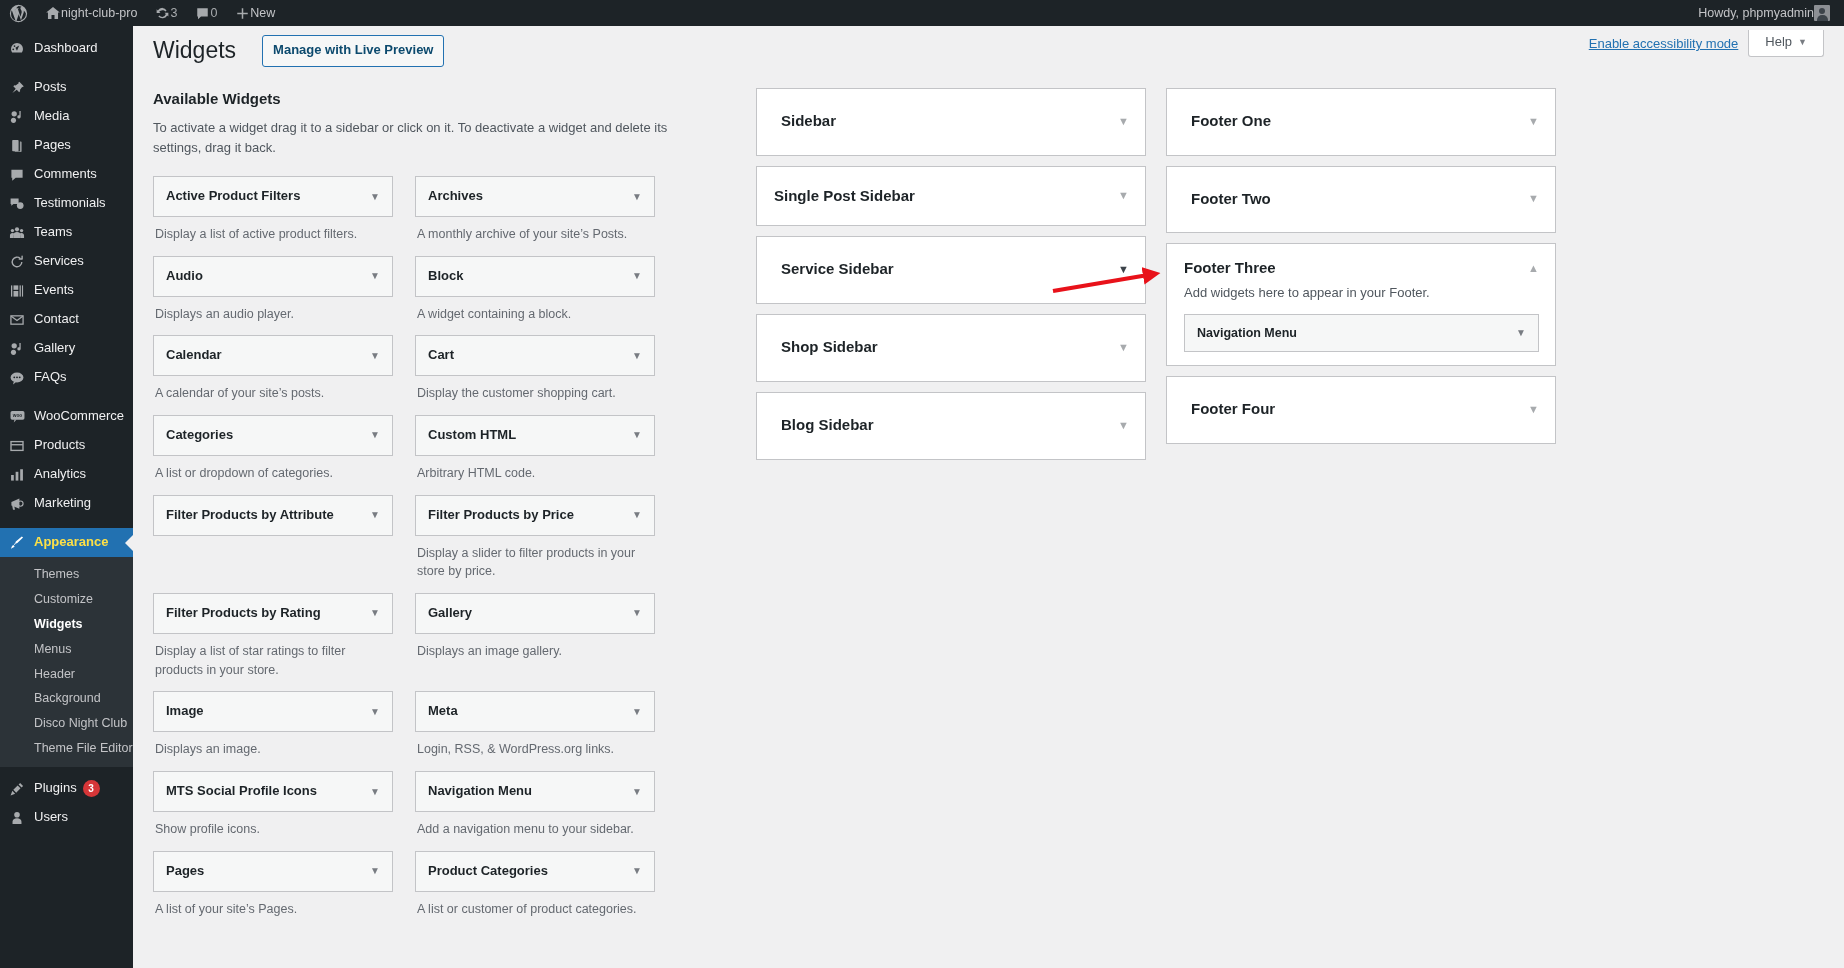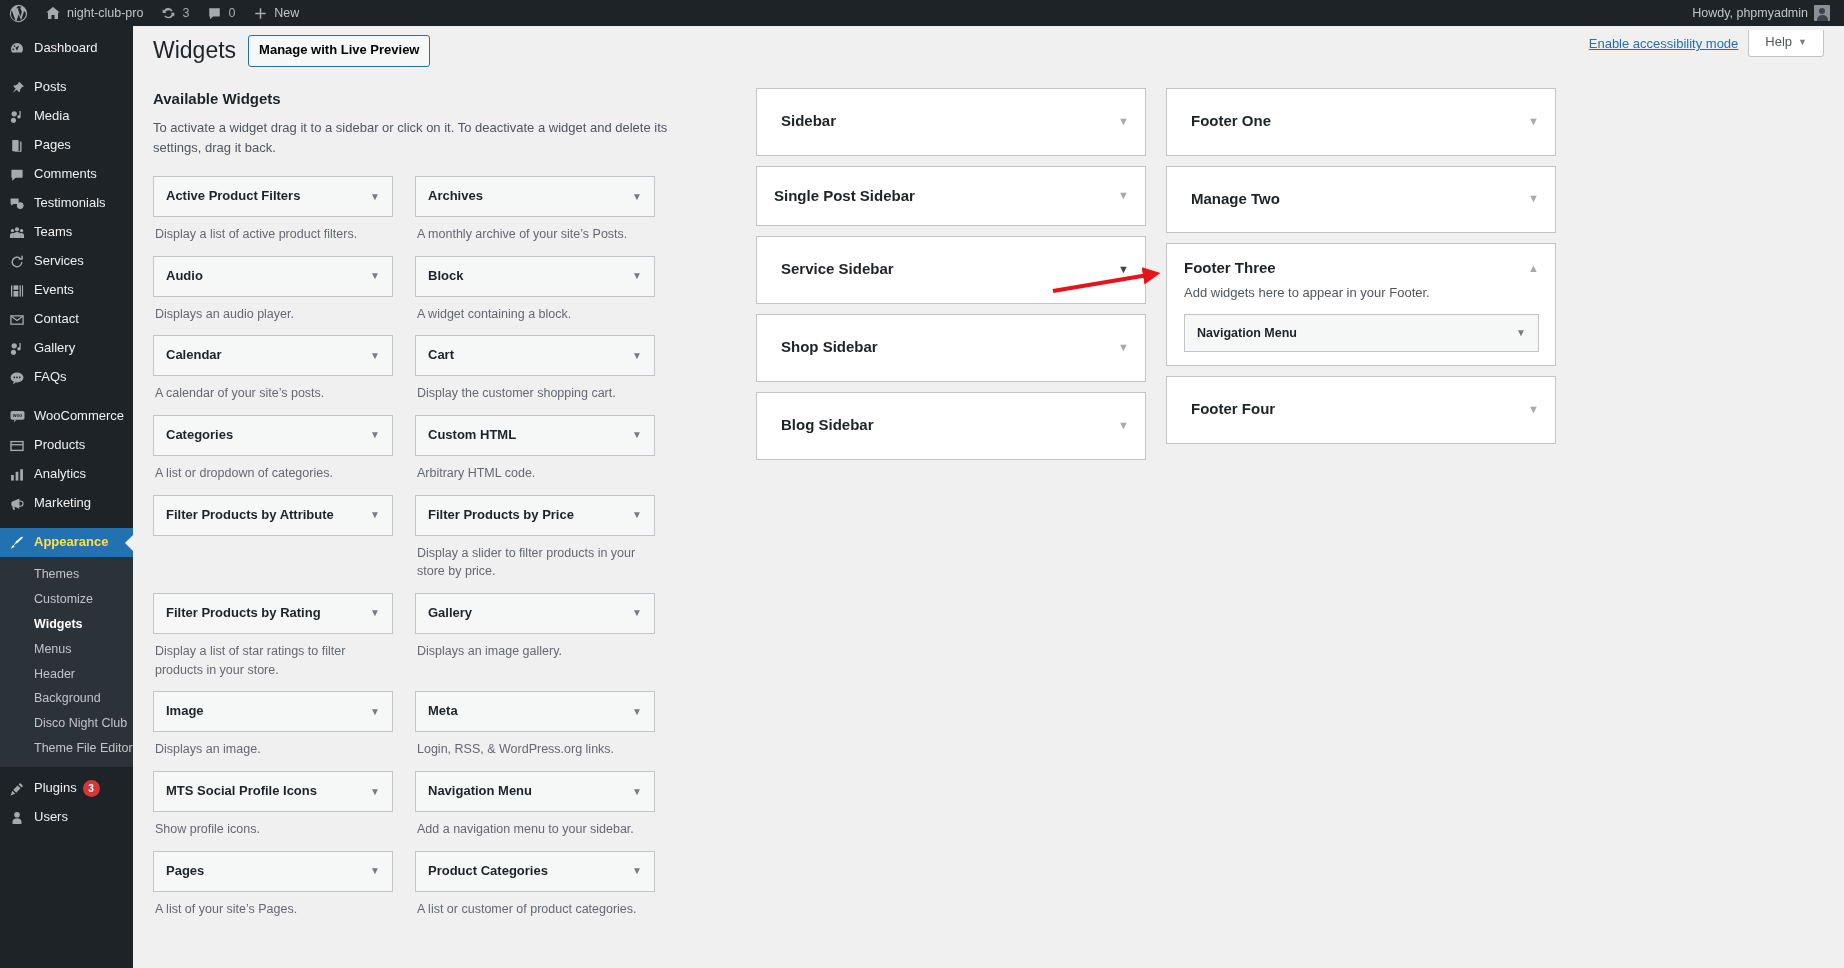--- a/index.html
+++ b/index.html
@@ -17,21 +17,21 @@
   #adminbar {
     position: absolute; top: 0; left: 0;
     width: 1844px; height: 26px;
     background: #1d2327;
     color: #c3c4c7;
     font-size: 12.5px;
     display: flex; align-items: center;
     z-index: 50;
   }
   .ab-item {
-    display: flex; align-items: center; gap: 6px;
+    display: flex; align-items: center; 
     height: 26px; padding: 0 9px;
     color: #c3c4c7; text-decoration: none;
     white-space: nowrap;
   }
   .ab-spacer { flex: 1 1 auto; }
   .ab-logo { padding-left: 9px; padding-right: 8px; }
   .ab-count { color: #a7aaad; }
   .avatar-sq {
     width: 16px; height: 16px; background: #8c8f94;
     display: inline-block; position: relative; border-radius: 1px;
@@ -116,23 +116,23 @@
     border-radius: 0 0 3px 3px; line-height: 1.4; height: 27px;
   }
   .caret-dn { font-size: 9px; color: #787c82; }
 
   h1.page-title {
     font-size: 23px; font-weight: 400; color: #1d2327;
     margin: 0; padding: 9px 0 4px; line-height: 1.3;
     display: flex; align-items: center; gap: 12px;
   }
   .btn-live {
-    font-size: 13px; font-weight: 700; color: #000000;
+    font-size: 13px; font-weight: 700; color: #0c4a6e;
     background: #f6f7f7; border: 1px solid #2271b1;
-    border-radius: 3px; padding: 4px 10px 5px; line-height: 1.6;
+    border-radius: 3px; padding: 4px 10px 5px; line-height: 1.6; margin-left: 14px;
   }
 
   .widget-layout { display: flex; align-items: flex-start; margin-top: 17px; }
   .col-available { width: 550px; flex: 0 0 550px; }
   .col-sidebars { display: flex; flex: 1 1 auto; padding-left: 53px; }
   .sb-col { width: 390px; flex: 0 0 390px; }
   .sb-col.second { margin-left: 20px; }
 
   h2.sec-title {
     font-size: 15px; font-weight: 700; color: #1d2327;
@@ -640,21 +640,21 @@
           </div>
         <div class="sb-col second" id="sb-col-2">
             <div class="sidebar-box">
               <div class="sidebar-head tall">
                 <span class="sidebar-name">Footer One</span>
                 <span class="sb-arrow light">▼</span>
               </div>
             </div>
             <div class="sidebar-box">
               <div class="sidebar-head tall">
-                <span class="sidebar-name">Manage Two</span>
+                <span class="sidebar-name">Footer Two</span>
                 <span class="sb-arrow light">▼</span>
               </div>
             </div>
             <div class="sidebar-box">
               <div class="sidebar-head" style="padding-bottom: 4px;">
                 <span class="sidebar-name">Footer Three</span>
                 <span class="sb-arrow light">▲</span>
               </div>
               <div class="sidebar-body">
                 <p class="sidebar-desc">Add widgets here to appear in your Footer.</p>

